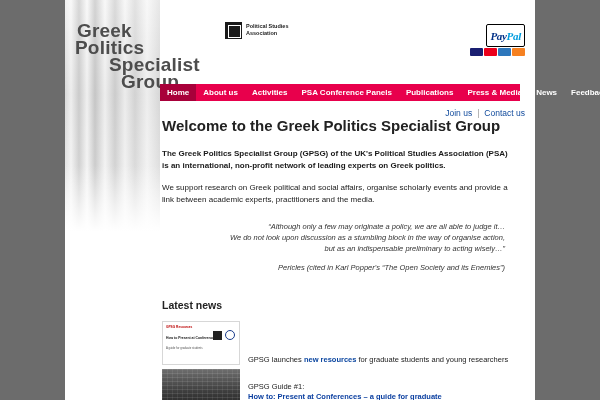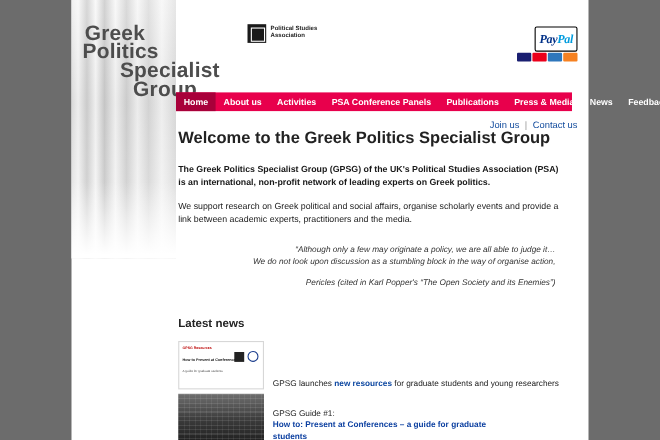--- a/index.html
+++ b/index.html
@@ -341,20 +341,21 @@
   <div class="content">
 
     <h1 class="page-title">Welcome to the Greek Politics Specialist Group</h1>
 
     <p class="intro-bold">The Greek Politics Specialist Group (GPSG) of the UK's Political Studies Association (PSA) is an international, non-profit network of leading experts on Greek politics.</p>
     <p class="intro">We support research on Greek political and social affairs, organise scholarly events and provide a link between academic experts, practitioners and the media.</p>
 
     <div class="quote">
       <span>“Although only a few may originate a policy, we are all able to judge it…</span><br>
       <span>We do not look upon discussion as a stumbling block in the way of organise action,</span><br>
+      <span>but as an indispensable preliminary to acting wisely…”</span>
       <span class="attrib">Pericles (cited in Karl Popper's “The Open Society and its Enemies”)</span>
     </div>
 
     <h2 class="latest">Latest news</h2>
 
     <div class="news">
 
       <div class="news-row news-block">
         <div class="news-thumb">
           <div class="thumb-doc">

